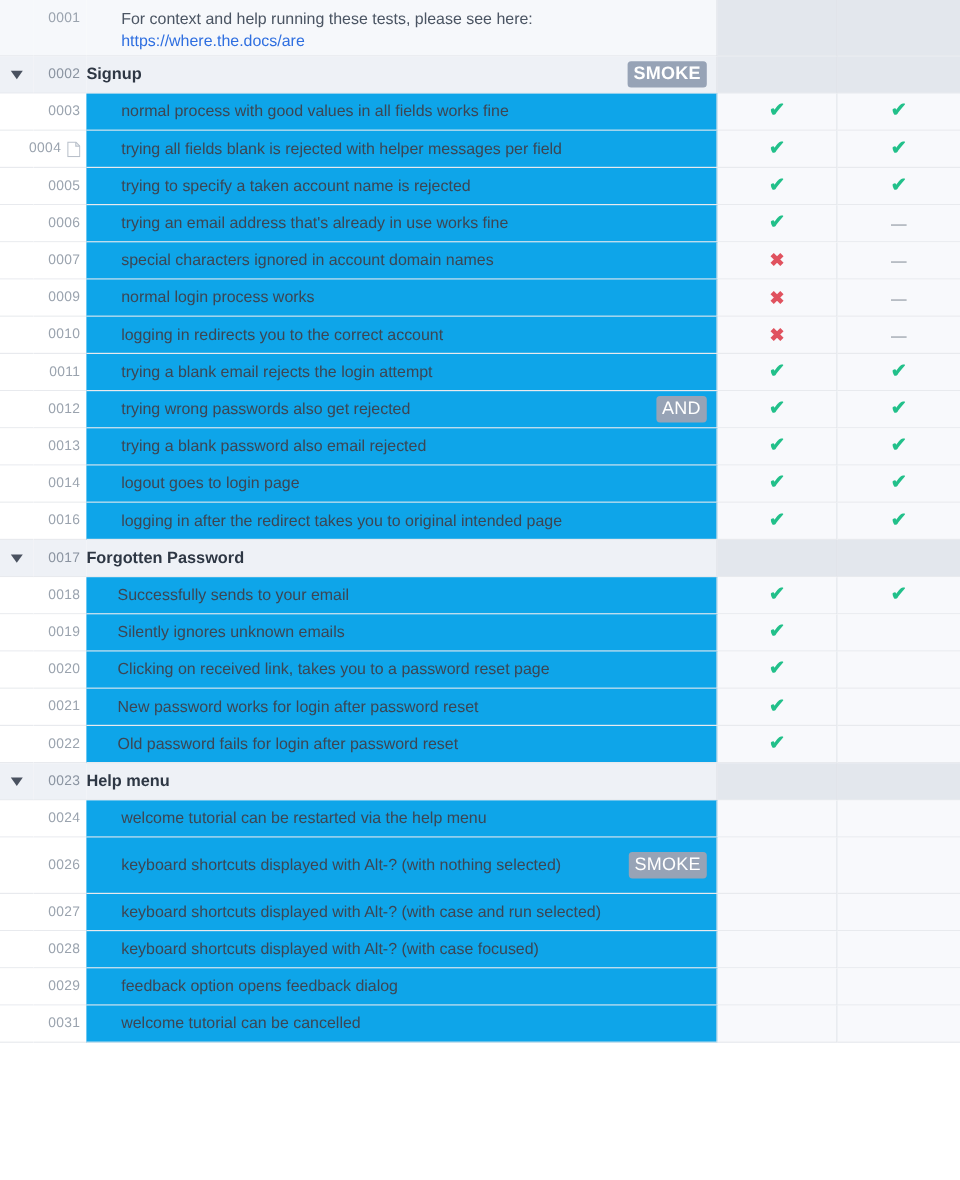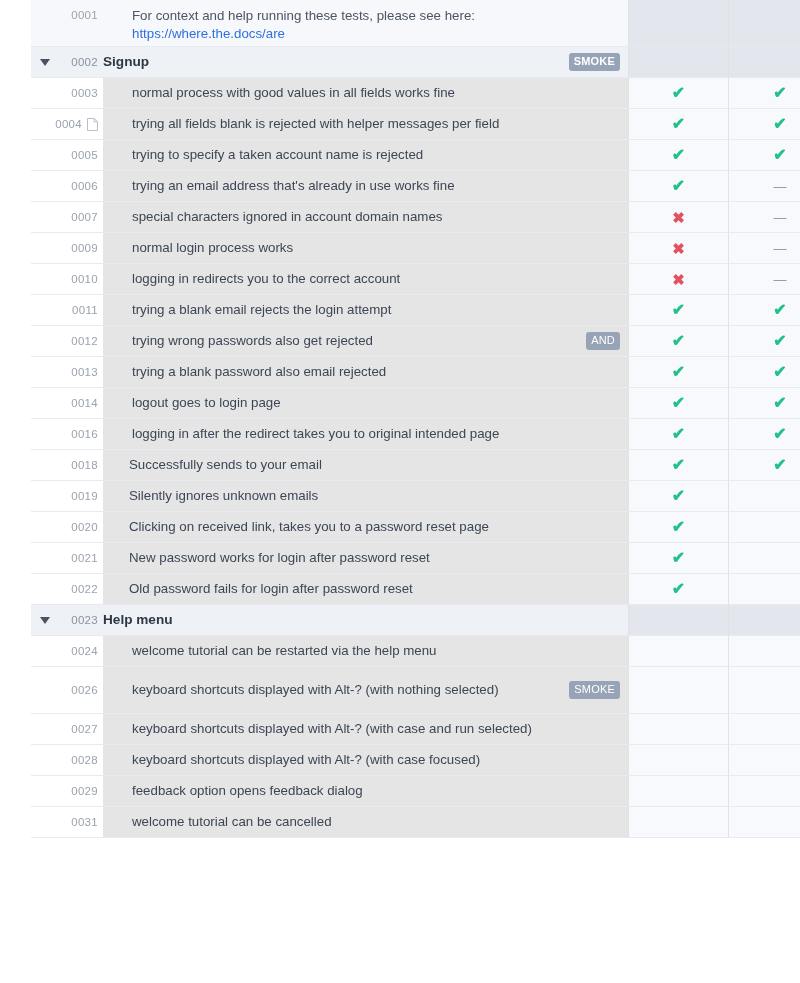--- a/index.html
+++ b/index.html
@@ -7,21 +7,20 @@
     margin: 0; padding: 0;
     background: #ffffff;
     font-family: "Liberation Sans", sans-serif;
   }
   #app {
     width: 800px;
     height: 983px;
     position: relative;
     overflow: hidden;
     background: #ffffff;
-    padding-left: 31px;
   }
 
   .grid { width: 800px; border-collapse: collapse; table-layout: fixed; }
 
   .row { }
   .row td { padding: 0; vertical-align: middle; }
 
   
   .col-gutter  { width: 28px;  }
   .col-num     { width: 44px;  }
@@ -68,21 +67,21 @@
 
   
   tr.r-note td > .cell,
   tr.r-note td > div { background: #f6f8fb; }
 
   tr.r-section td > div { background: #eef1f6; }
   tr.r-section .title-cell { font-weight: bold; color: #2e3744; font-size: 13.6px; }
   tr.r-section .res-cell { background: #e3e7ed; }
   tr.r-section .num-cell { color: #8a93a0; }
 
-  tr.r-case .title-cell { background: #e5e5e5; justify-content: center; }
+  tr.r-case .title-cell { background: #0ea5e9; justify-content: center; }
   tr.r-case .res-cell   { background: #f8f9fc; }
   tr.r-case .num-cell, tr.r-case .gutter-cell { background:#ffffff; }
 
   tr.r-note .res-cell { background: #e3e7ed; }
 
   
   .ind-0 { padding-left: 0px; }
   .ind-1 { padding-left: 29px; }
   .ind-2 { padding-left: 26px; }
 
@@ -99,21 +98,21 @@
   }
 
   
   .page-icon { display:inline-block; width: 11px; height: 13px; position: relative; vertical-align: middle;}
   .page-icon svg { display:block; }
 
   
   .badge {
     background: #97a3b6;
     color: #ffffff;
-    font-size: 11px;
+    font-size: 15px;
     line-height: 1;
     padding: 3px 5px 4px 5px;
     border-radius: 3px;
     letter-spacing: 0.2px;
     white-space: nowrap;
     flex: 0 0 auto;
   }
 
   
   .tick { color: #22c08a; font-size: 16px; font-weight: bold; line-height: 1; }
@@ -485,20 +484,47 @@
             <div class="res-cell" style="height:31px">
               <span class="tick">✔</span>
             </div>
           </td>
           <td>
             <div class="res-cell" style="height:31px;border-right:none">
               <span class="tick">✔</span>
             </div>
           </td>
         </tr>
+        <tr class="row r-section">
+          <td>
+            <div class="gutter-cell" style="height:31px">
+              <span class="tri"></span>
+            </div>
+          </td>
+          <td>
+            <div class="num-cell" style="height:31px">
+              <span>0017</span>
+            </div>
+          </td>
+          <td>
+            <div class="title-cell ind-0" style="height:31px">
+              <span class="title-text">Forgotten Password</span>
+            </div>
+          </td>
+          <td>
+            <div class="res-cell" style="height:31px">
+              <span class="blank"></span>
+            </div>
+          </td>
+          <td>
+            <div class="res-cell" style="height:31px;border-right:none">
+              <span class="blank"></span>
+            </div>
+          </td>
+        </tr>
         <tr class="row r-case">
           <td>
             <div class="gutter-cell" style="height:31px"></div>
           </td>
           <td>
             <div class="num-cell" style="height:31px">
               <span>0018</span>
             </div>
           </td>
           <td>

